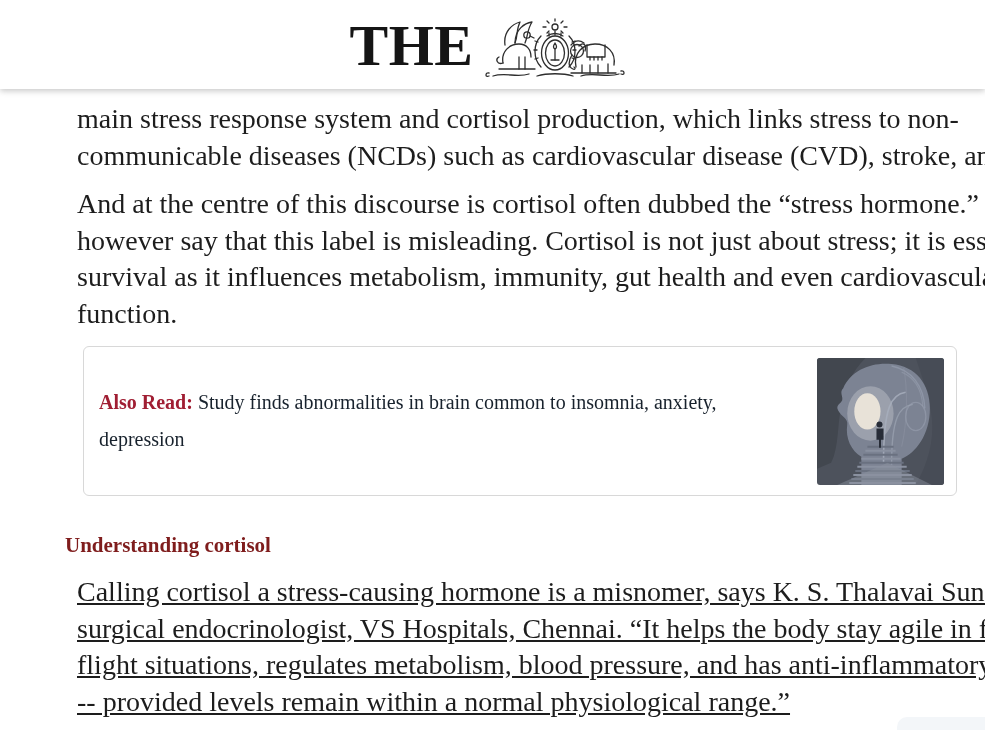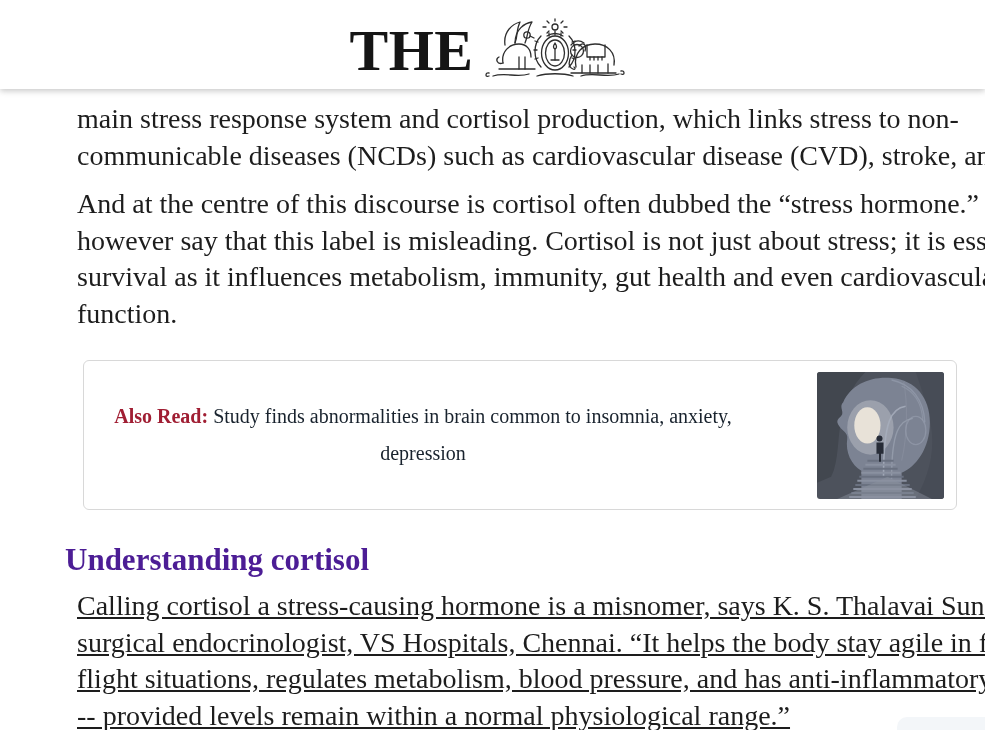--- a/index.html
+++ b/index.html
@@ -14,21 +14,21 @@
   
   .header {
     position: absolute; top: 0; left: 0;
     width: 985px; height: 89px;
     background: #ffffff;
     box-shadow: 0 2px 6px rgba(0,0,0,0.22);
     display: flex; align-items: center; justify-content: center;
     z-index: 3;
   }
   .masthead {
-    display: flex; align-items: flex-end;
+    display: flex; align-items: center;
     cursor: pointer;
     margin-top: 2px;
   }
   .masthead-text {
     font-size: 58px; font-weight: bold;
     color: #151515; line-height: 1;
     letter-spacing: 0.5px;
     white-space: nowrap;
   }
   .crest { display: inline-block; margin: 6px 1px 0 1px; }
@@ -45,48 +45,47 @@
     color: #1d1d1d; margin: 12px;
     white-space: nowrap;
   }
   .p1 { margin-top: 7px; }
   .p2 { margin-top: 23px; }
   .p3 { margin-top: 10px; text-decoration: underline; }
 
   
   .also-read-box {
     box-sizing: border-box;
-    margin-top: 28px; margin-left: 18px;
+    margin-top: 14px; margin-left: 18px;
     width: 874px; height: 150px;
     border: 1px solid #d8d8d8; border-radius: 6px;
     background: #ffffff;
     display: flex; align-items: center;
     padding: 0 12px 0 15px;
-    text-align: center;
   }
   .also-read-text {
     width: 648px;
     font-size: 20px; line-height: 37px;
     color: #18222d;
     cursor: pointer;
   }
   .also-read-label { color: #a01e33; font-weight: bold; }
   .also-read-thumb {
     margin-left: auto;
     width: 127px; height: 127px;
     border-radius: 3px; overflow: hidden;
     cursor: pointer; flex: none;
   }
   .also-read-thumb svg { display: block; }
 
   
   .section-heading {
     margin: 33px 0 0 0;
-    font-size: 31px; font-weight: bold;
-    color: #4c1d95; line-height: 33px;
+    font-size: 21px; font-weight: bold;
+    color: #7f1d1d; line-height: 33px;
   }
 
   
   .corner-hint {
     position: absolute; right: 0; bottom: 0;
     width: 88px; height: 13px;
     background: #f3f6f9;
     border-radius: 10px 0 0 0;
     z-index: 2;
   }

